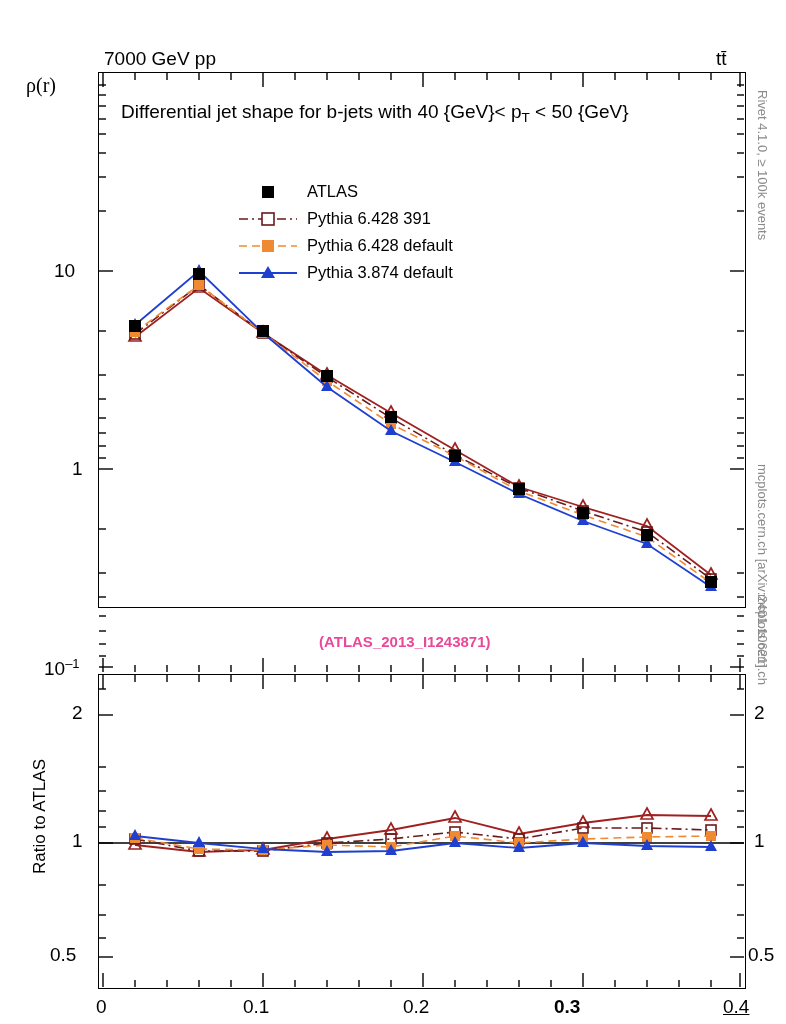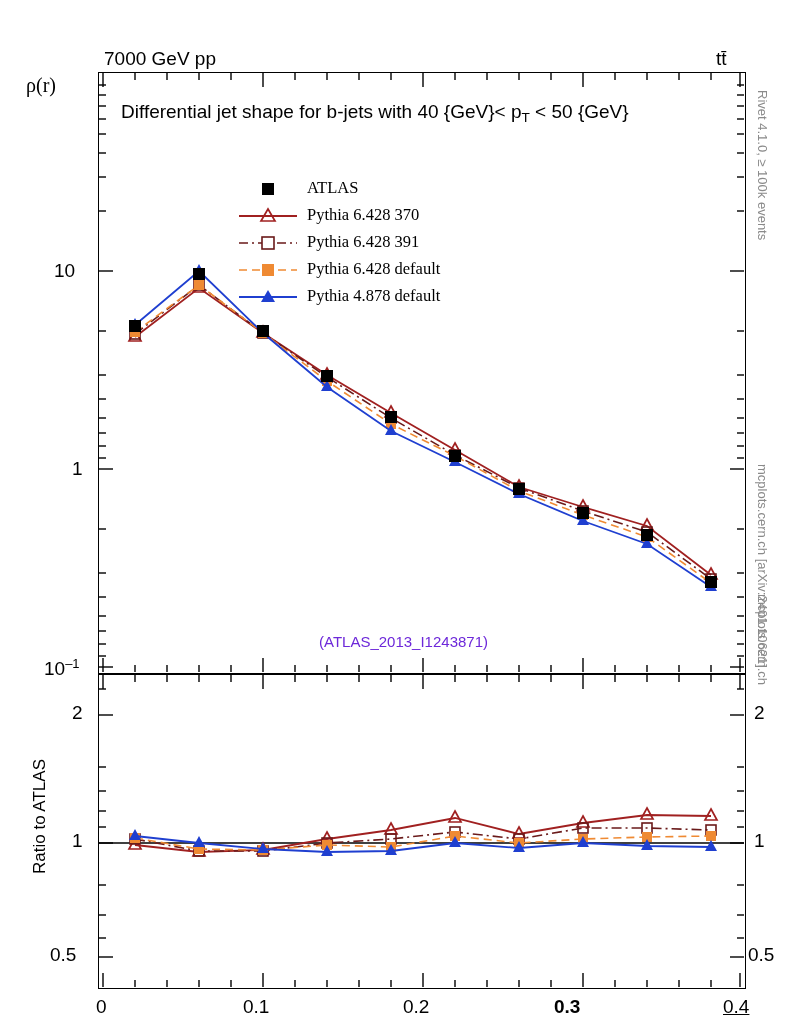--- a/index.html
+++ b/index.html
@@ -44,21 +44,21 @@
     left: 770px; top: 550px;
     font-size: 13px;
     color: #8a8a8a;
     transform: rotate(90deg);
   }
 
   
   #main-panel {
     position: absolute;
     left: 98px; top: 28px;
-    width: 648px; height: 602px;
+    width: 648px; height: 536px;
     border: 1.5px solid #000;
     box-sizing: border-box;
     background: #fff;
   }
   #ratio-panel {
     position: absolute;
     left: 98px; top: 630px;
     width: 648px; height: 315px;
     border: 1.5px solid #000;
     box-sizing: border-box;
@@ -89,30 +89,31 @@
 
   
   #legend {
     position: absolute;
     left: 138px; top: 105px;
     font-size: 16.5px;
   }
   .leg-row {
     height: 27px;
     display: flex;
-    font-family: Liberation Serif, serif;
+    align-items: center;
   }
   .leg-mark { width: 62px; height: 22px; }
   .leg-txt { padding-left: 8px; }
 
   
   #watermark {
     left: 318px; top: 588px;
     font-size: 15px;
-    color: #6d28d9;
+    color: #ec4899;
+    font-weight: bold;
   }
   .sub { font-size: 0.72em; vertical-align: -0.30em; }
 </style>
 </head>
 <body>
 
 <div id="page">
 
   <div class="txt hdr" id="hdr-left">7000 GeV pp</div>
   <div class="txt hdr" id="hdr-right">tt̄</div>
@@ -313,45 +314,38 @@
 
     <div id="legend">
       <div class="leg-row">
         <svg class="leg-mark" viewBox="0 0 62 22">
           <rect x="25" y="5" width="12" height="12" fill="#000"></rect>
         </svg>
         <span class="leg-txt">ATLAS</span>
       </div>
       <div class="leg-row">
         <svg class="leg-mark" viewBox="0 0 62 22">
-          <line x1="2" y1="11" x2="60" y2="11" stroke="#a02020" stroke-width="1.8"></line>
-          <polygon points="31,4 38,16 24,16" fill="none" stroke="#a02020" stroke-width="1.7"></polygon>
-        </svg>
-        <span class="leg-txt">Pythia 6.428 370</span>
-      </div>
-      <div class="leg-row">
-        <svg class="leg-mark" viewBox="0 0 62 22">
           <line x1="2" y1="11" x2="60" y2="11" stroke="#6a1a1a" stroke-width="1.6" stroke-dasharray="9,4,2,4"></line>
           <rect x="25" y="5" width="12" height="12" fill="#fff" stroke="#6a1a1a" stroke-width="1.6"></rect>
         </svg>
         <span class="leg-txt">Pythia 6.428 391</span>
       </div>
       <div class="leg-row">
         <svg class="leg-mark" viewBox="0 0 62 22">
           <line x1="2" y1="11" x2="60" y2="11" stroke="#ef8a33" stroke-width="1.6" stroke-dasharray="8,5"></line>
           <rect x="25" y="5" width="12" height="12" fill="#ef8a33"></rect>
         </svg>
         <span class="leg-txt">Pythia 6.428 default</span>
       </div>
       <div class="leg-row">
         <svg class="leg-mark" viewBox="0 0 62 22">
           <line x1="2" y1="11" x2="60" y2="11" stroke="#1f3fd0" stroke-width="1.8"></line>
           <polygon points="31,4 38,16 24,16" fill="#1f3fd0"></polygon>
         </svg>
-        <span class="leg-txt">Pythia 4.878 default</span>
+        <span class="leg-txt">Pythia 3.874 default</span>
       </div>
     </div>
 
     <div class="txt" id="watermark" style="left:220px; top:560px;">(ATLAS_2013_I1243871)</div>
   </div>
 
   <div class="ticklab" style="left:54px; top:216px;">10</div>
   <div class="ticklab" style="left:72px; top:414px;">1</div>
   <div class="ticklab" style="left:44px; top:612px;text-align:center;"><span>10</span><sup style="font-size:13px">–1</sup></div>
 

